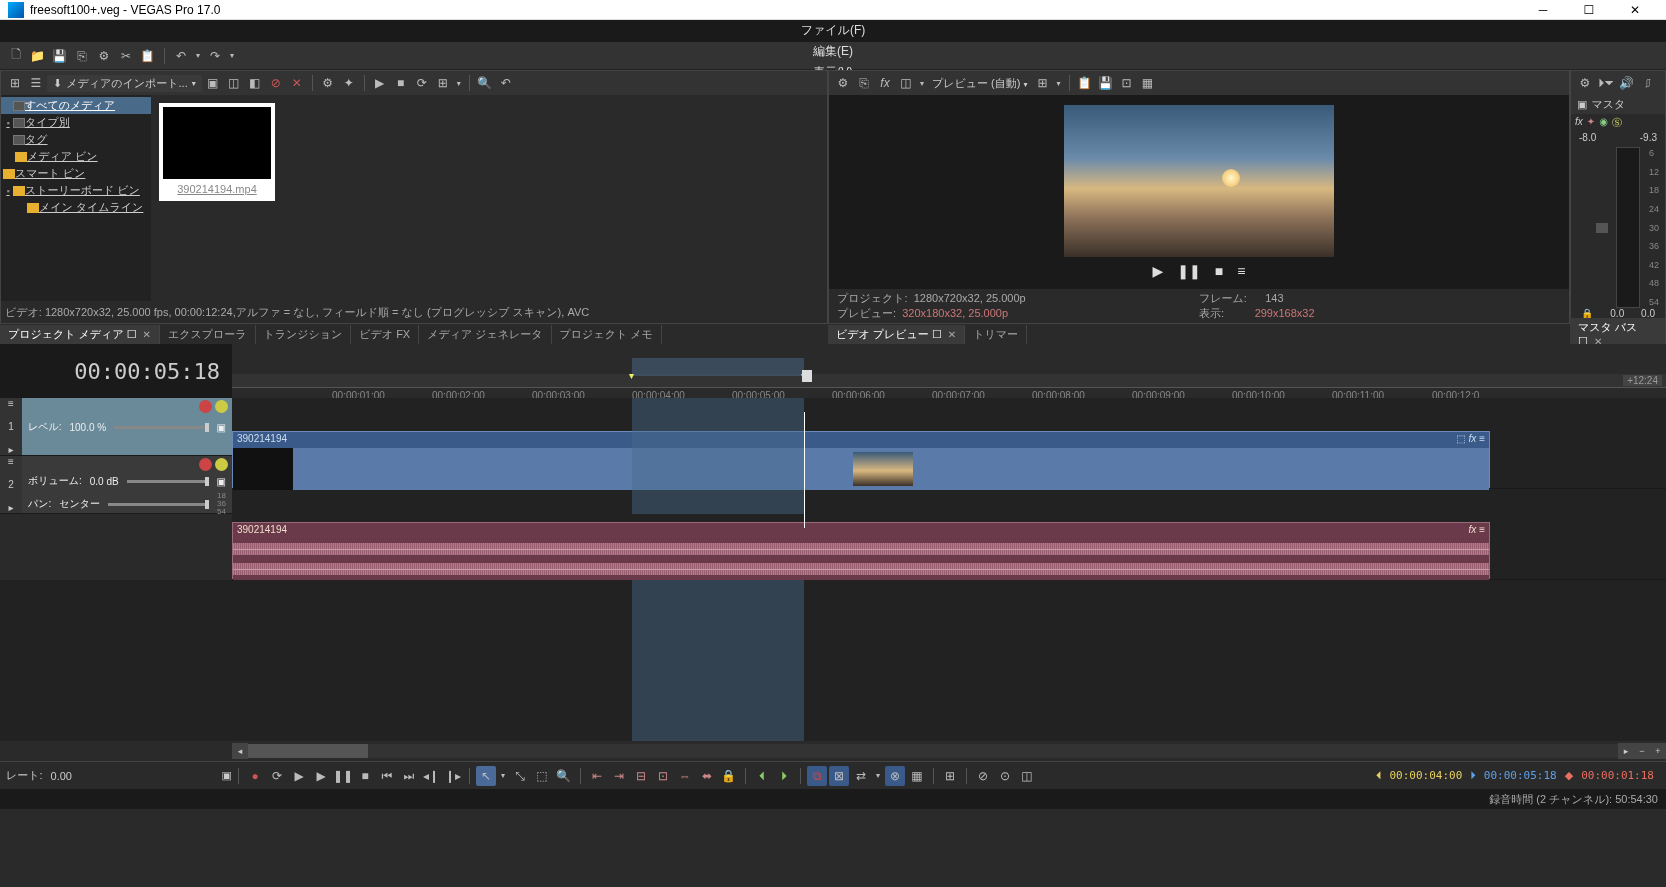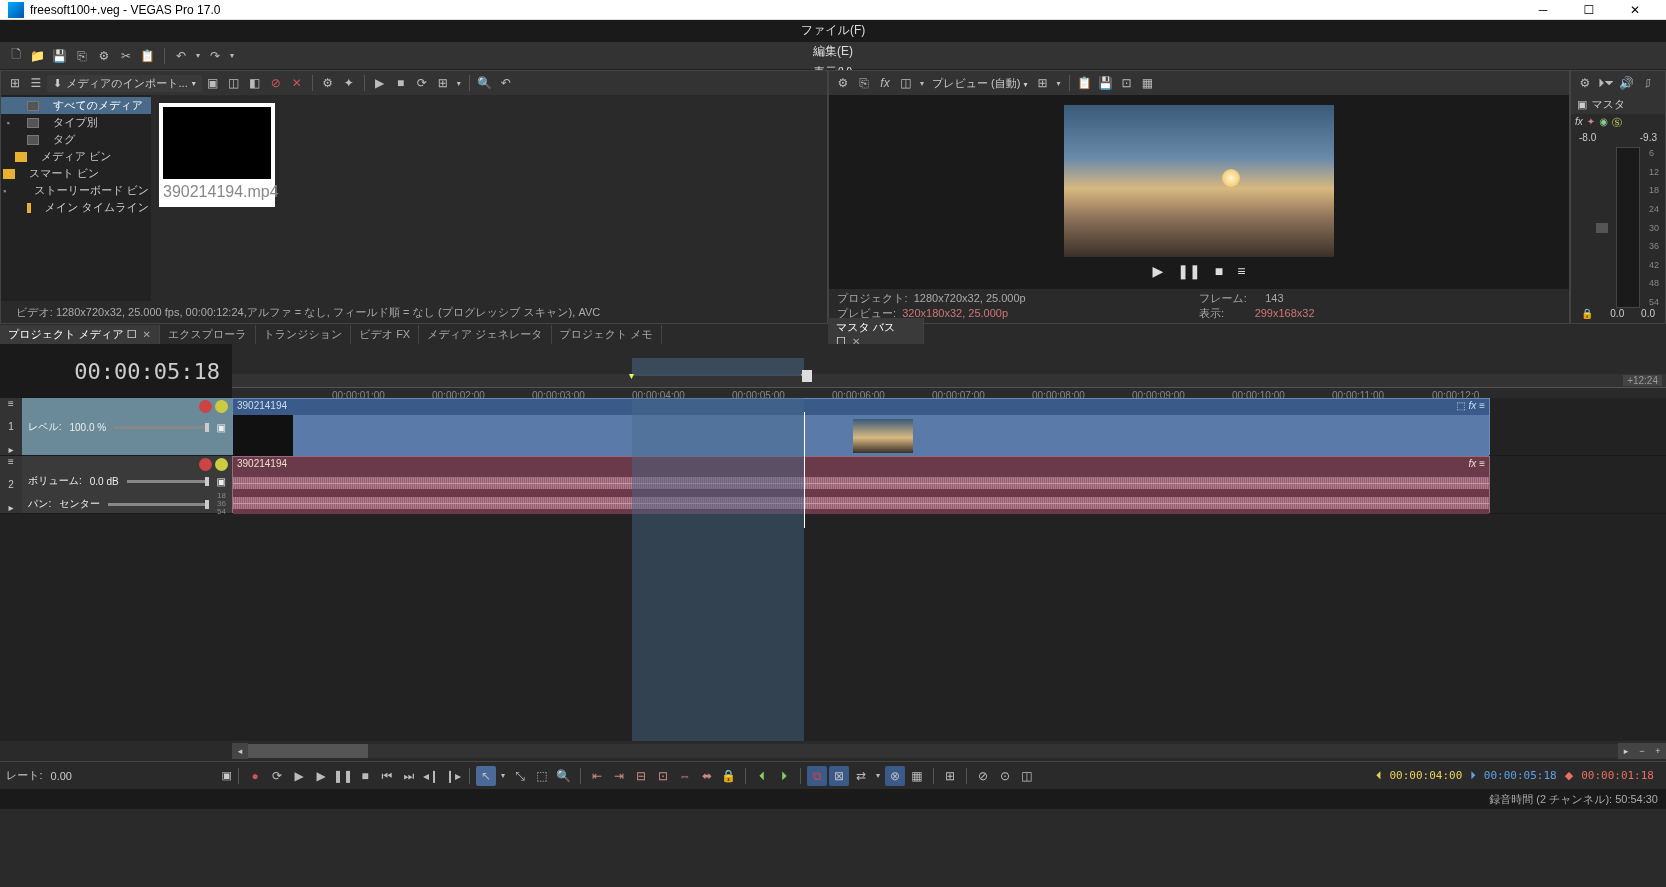--- a/index.html
+++ b/index.html
@@ -13,30 +13,30 @@
 .menuitem { padding: 2px 8px; color: #ddd; }
 .toolbar { background: #333; height: 28px; display: flex; align-items: center; padding: 0 6px; gap: 2px; border-bottom: 1px solid #222; }
 .tbtn { width: 20px; height: 20px; display: flex; align-items: center; justify-content: center; color: #bbb; font-size: 12px; border-radius: 2px; }
 .tsep { width: 1px; height: 16px; background: #555; margin: 0 4px; }
 .mainrow { display: flex; height: 254px; }
 .panel { background: #2a2a2a; border: 1px solid #444; display: flex; flex-direction: column; }
 .panel-tb { background: #333; height: 24px; display: flex; align-items: center; padding: 0 4px; gap: 1px; font-size: 11px; }
 .media-panel { width: 828px; }
 .media-body { flex: 1; display: flex; }
 .media-tree { width: 150px; background: #222; padding: 2px 0; font-size: 11px; }
-.tree-node { padding: 1px 2px; display: flex; align-items: center; gap: 14px; white-space: nowrap; }
+.tree-node { padding: 1px 2px; display: flex; align-items: center; gap: 0; white-space: nowrap; text-decoration: underline; }
 .tree-node.sel { background: #4a6a8a; color: #fff; }
 .tree-exp { width: 10px; text-align: center; color: #888; font-size: 9px; }
 .folder-icon { width: 12px; height: 10px; background: #e8b030; display: inline-block; }
 .bin-icon { width: 12px; height: 10px; background: #555; display: inline-block; border: 1px solid #777; }
 .media-thumbs { flex: 1; background: #2a2a2a; padding: 8px; display: flex; align-items: flex-start; }
 .thumb { width: 116px; background: #fff; padding: 4px; }
 .thumb-img { width: 108px; height: 72px; background: #000; }
-.thumb-lbl { text-align: right; color: #888; font-size: 16px; padding: 4px 0 2px; }
-.media-info { padding: 4px 15px; font-size: 11px; color: #aaa; line-height: 14px; }
+.thumb-lbl { text-align: center; color: #888; font-size: 11px; padding: 4px 0 2px; text-decoration: underline; }
+.media-info { padding: 4px 4px; font-size: 11px; color: #aaa; line-height: 14px; }
 .preview-panel { flex: 1; }
 .preview-body { flex: 1; display: flex; flex-direction: column; align-items: center; justify-content: center; background: #1a1a1a; position: relative; }
 .preview-img { width: 270px; height: 152px; background: linear-gradient(180deg,#3a5a7a 0%,#6a8aaa 35%,#d8b880 55%,#8a7058 75%,#3a3028 100%); position: relative; }
 .preview-img::after { content:""; position:absolute; right:35%; top:42%; width:18px; height:18px; background:radial-gradient(circle,#fff8d0,#f8d080 60%,transparent); border-radius:50%; }
 .preview-ctrl { display: flex; gap: 14px; margin-top: 6px; color: #ddd; font-size: 14px; }
 .preview-info { width: 100%; display: flex; padding: 2px 8px; font-size: 11px; color: #aaa; }
 .preview-info .col { width: 50%; }
 .preview-info .red { color: #c77; }
 .master-panel { width: 96px; }
 .master-body { flex: 1; background: #2a2a2a; padding: 4px; display: flex; flex-direction: column; align-items: center; }
@@ -61,21 +61,21 @@
 .track-header { height: 58px; display: flex; border-bottom: 1px solid #1a1a1a; }
 .track-num { width: 22px; background: #333; display: flex; flex-direction: column; align-items: center; justify-content: center; font-size: 10px; gap: 12px; }
 .track-ctrl { flex: 1; background: #6a8a9a; padding: 4px 6px; font-size: 10px; color: #eee; position: relative; }
 .track-ctrl.audio { background: #3a3a3a; }
 .track-ctrl .icons { position: absolute; right: 4px; top: 2px; display: flex; gap: 3px; }
 .track-ctrl .icons span { width: 13px; height: 13px; border-radius: 50%; display: inline-block; }
 .track-ctrl .row { display: flex; align-items: center; gap: 8px; margin-top: 4px; }
 .track-ctrl .slider { flex: 1; height: 3px; background: #888; position: relative; }
 .track-ctrl .slider::after { content:""; position:absolute; right:0; top:-3px; width:4px; height:9px; background:#ccc; }
 .track-lanes { flex: 1; position: relative; background: #222; }
-.track-lane { height: 58px; position: relative; border-bottom: 1px solid #1a1a1a; }
+.track-lane { height: 58px; position: relative; border-bottom: 1px solid #1a1a1a; margin-top: 33px; }
 .clip { position: absolute; top: 0; height: 100%; }
 .clip.video { background: #4a6a9a; border: 1px solid #6a8aba; }
 .clip.video .clip-head { height: 16px; background: #3a5a8a; font-size: 10px; padding: 1px 4px; color: #cde; display:flex; justify-content:space-between; }
 .clip.video .clip-body { height: 42px; background: #5a7aaa; position: relative; }
 .clip.audio { background: #7a4a5a; border: 1px solid #9a6a7a; }
 .clip.audio .clip-head { height: 16px; background: #6a3a4a; font-size: 10px; padding: 1px 4px; color: #edc; display:flex; justify-content:space-between; }
 .clip.audio .clip-body { height: 42px; background: #6a3a4a; position: relative; overflow: hidden; }
 .waveform { position: absolute; inset: 0; }
 .wave-line { position: absolute; left: 0; right: 0; height: 1px; background: #c89aa8; }
 .wave-fill { position: absolute; left: 0; right: 0; background: repeating-linear-gradient(90deg,#d8aab8 0,#d8aab8 1px,#b8788a 1px,#b8788a 2px); opacity:0.6; }
@@ -301,20 +301,24 @@
 
 <div style="display:flex">
   <div class="tabbar" style="width:828px">
     <div class="tab active"><span>プロジェクト メディア</span> ☐<span class="x">✕</span></div>
     <div class="tab">エクスプローラ</div>
     <div class="tab">トランジション</div>
     <div class="tab">ビデオ FX</div>
     <div class="tab">メディア ジェネレータ</div>
     <div class="tab">プロジェクト メモ</div>
   </div>
+  <div class="tabbar" style="flex:1">
+    <div class="tab active"><span>ビデオ プレビュー</span> ☐<span class="x">✕</span></div>
+    <div class="tab">トリマー</div>
+  </div>
   <div class="tabbar" style="width:96px">
     <div class="tab active"><span>マスタ バス</span> ☐<span class="x">✕</span></div>
   </div>
 </div>
 
 <div class="timeline-area" style="height:417px">
   <div class="tl-top">
     <div class="tc-display">00:00:05:18</div>
     <div class="ruler-area">
       <div class="ruler-top">

